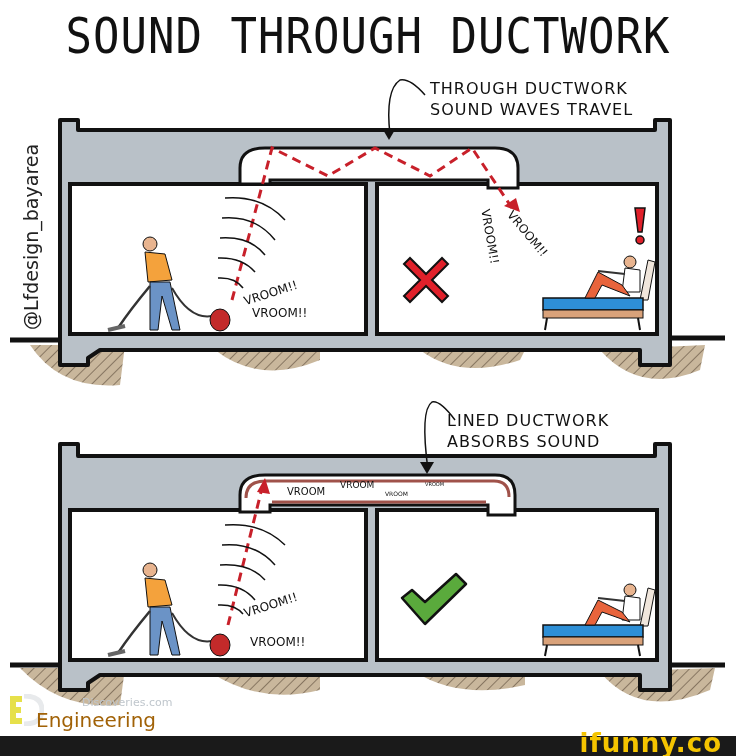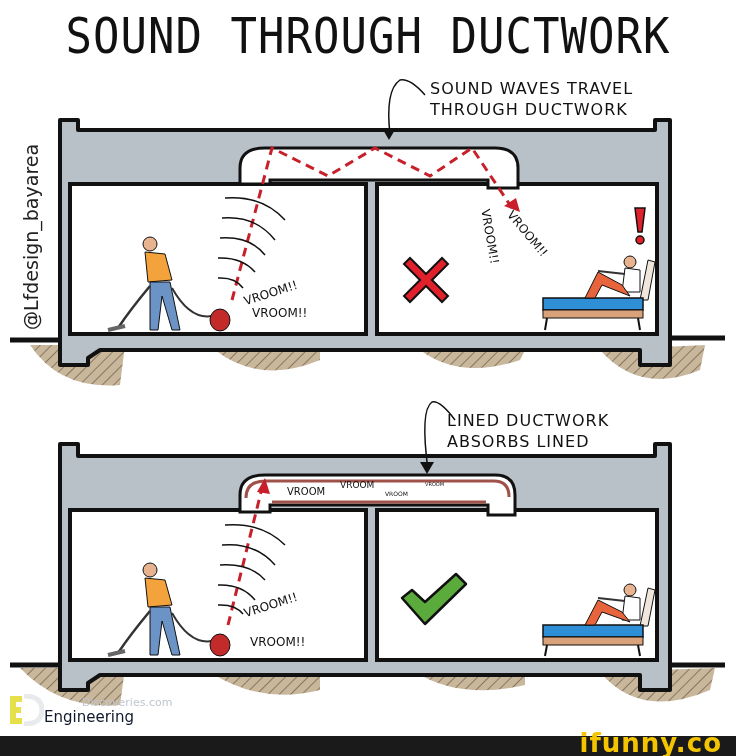--- a/index.html
+++ b/index.html
@@ -6,21 +6,21 @@
   body{width:736px;height:756px;position:relative;overflow:hidden;font-family:"DejaVu Sans",sans-serif;}
   .title{position:absolute;left:0;top:10px;width:736px;text-align:center;font-family:"DejaVu Sans Mono",monospace;font-size:44px;letter-spacing:1px;color:#111;font-weight:normal;transform:scaleY(1.15);}
   .callout{position:absolute;font-family:"DejaVu Sans",sans-serif;font-size:16px;line-height:21px;letter-spacing:1px;color:#111;}
   .watermark-side{position:absolute;left:20px;top:330px;transform-origin:left top;transform:rotate(-90deg);font-size:19px;color:#222;font-family:"DejaVu Sans",sans-serif;white-space:nowrap;}
   .vroom{position:absolute;font-family:"DejaVu Sans",sans-serif;color:#111;white-space:nowrap;}
   svg.scene{position:absolute;left:0;top:0;}
   .bottom-bar{position:absolute;left:0;top:736px;width:736px;height:20px;background:#1a1a1a;}
   .ifunny{position:absolute;right:14px;top:728px;font-family:"DejaVu Sans",sans-serif;font-weight:bold;font-size:26px;color:#f5c400;letter-spacing:1px;}
   .ed-logo{position:absolute;left:8px;top:694px;width:36px;height:32px;}
   .ed-text1{position:absolute;left:82px;top:696px;font-size:11px;color:#bfc6cc;}
-  .ed-text2{position:absolute;left:44px;top:708px;font-size:15px;color:#0f172a;}
+  .ed-text2{position:absolute;left:36px;top:708px;font-size:20px;color:#a16207;}
 </style>
 </head>
 <body>
 
 <div class="title">SOUND THROUGH DUCTWORK</div>
 
 <div class="watermark-side">@Lfdesign_bayarea</div>
 
 <svg class="scene" width="736" height="756" viewBox="0 0 736 756">
   <defs>
@@ -146,31 +146,31 @@
       <line x1="638" y1="645" x2="640" y2="656" stroke="#111" stroke-width="2"></line>
       <circle cx="630" cy="590" r="6" fill="#e8b48f" stroke="#111" stroke-width="1"></circle>
       <path d="M625 596 L640 598 L640 620 L622 620 Z" fill="#fff" stroke="#111" stroke-width="1"></path>
       <path d="M622 612 L598 600 L585 625 L595 625 L602 612 L630 622 Z" fill="#e8643c" stroke="#111" stroke-width="1"></path>
       <line x1="598" y1="598" x2="625" y2="601" stroke="#333" stroke-width="2"></line>
     </g>
   </g>
 </svg>
 
 <div class="callout" style="left:430px;top:78px;">
+  <div>THROUGH DUCTWORK</div>
   <div>SOUND WAVES TRAVEL</div>
-  <div>THROUGH DUCTWORK</div>
 </div>
 <div class="vroom" style="left:243px;top:286px;font-size:12px;transform:rotate(-18deg);">VROOM!!</div>
 <div class="vroom" style="left:252px;top:306px;font-size:12px;">VROOM!!</div>
 <div class="vroom" style="left:515px;top:208px;font-size:12px;transform:rotate(50deg);transform-origin:left top;">VROOM!!</div>
 <div class="vroom" style="left:492px;top:208px;font-size:12px;transform:rotate(80deg);transform-origin:left top;">VROOM!!</div>
 
 <div class="callout" style="left:447px;top:410px;">
   <div>LINED DUCTWORK</div>
-  <div>ABSORBS LINED</div>
+  <div>ABSORBS SOUND</div>
 </div>
 <div class="vroom" style="left:287px;top:486px;font-size:10px;">VROOM</div>
 <div class="vroom" style="left:340px;top:480px;font-size:9px;">VROOM</div>
 <div class="vroom" style="left:385px;top:490px;font-size:6px;">VROOM</div>
 <div class="vroom" style="left:425px;top:481px;font-size:5px;">VROOM</div>
 <div class="vroom" style="left:243px;top:598px;font-size:12px;transform:rotate(-18deg);">VROOM!!</div>
 <div class="vroom" style="left:250px;top:635px;font-size:12px;">VROOM!!</div>
 
 <svg class="ed-logo" viewBox="0 0 36 32">
   <path d="M2 2 L14 2 L14 8 L8 8 L8 13 L13 13 L13 19 L8 19 L8 24 L14 24 L14 30 L2 30 Z" fill="#e6e04a"></path>

